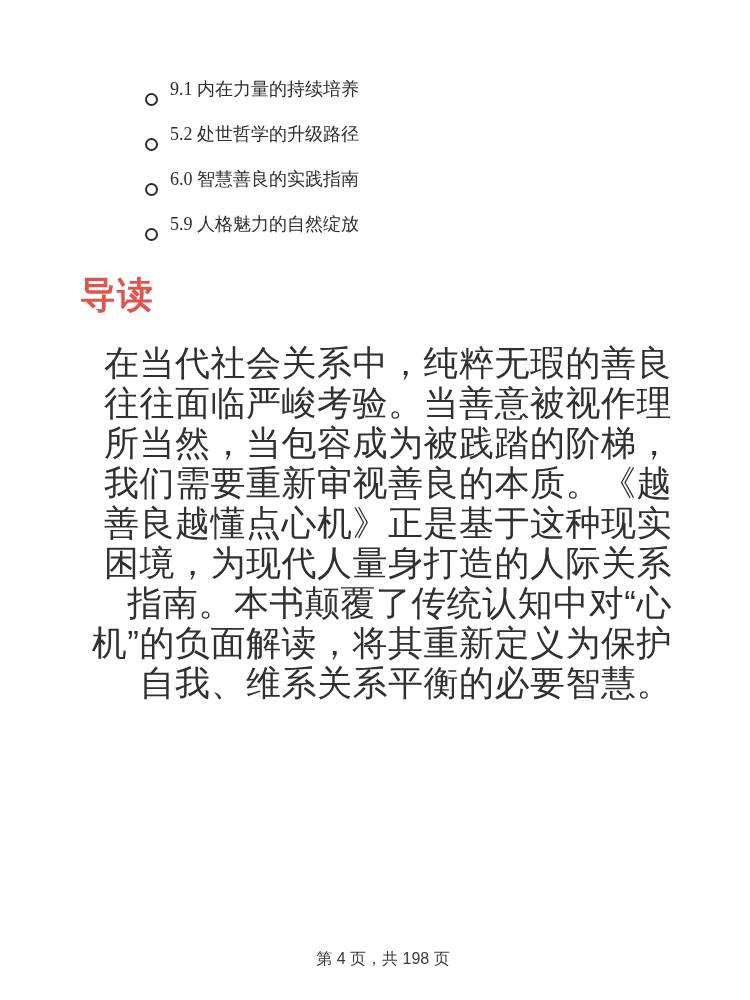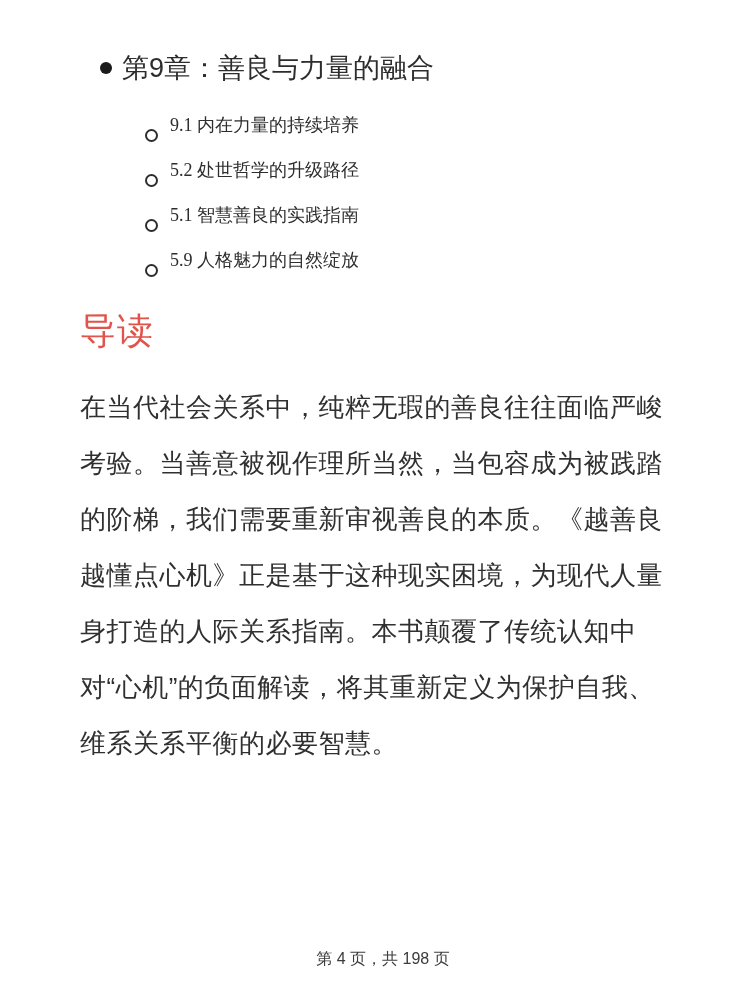--- a/index.html
+++ b/index.html
@@ -60,32 +60,32 @@
     border: 2px solid #2d2d2d;
     border-radius: 50%;
     background: transparent;
   }
 
   
   .guide-heading {
     margin: 32px 0 26px 0;
     font-size: 36px;
     line-height: 44px;
-    font-weight: normal;
+    font-weight: bold;
     color: #e0544c;
     letter-spacing: 1px;
   }
   .guide-paragraph {
     width: 592px;
     margin: 0 0 25px 0;
-    font-size: 26px;
-    line-height: 56px;
+    font-size: 35px;
+    line-height: 40px;
     letter-spacing: 0.5px;
     color: #303030;
-    text-align: left;
+    text-align: right;
     word-break: break-all;
   }
 
   
   .page-footer {
     position: absolute;
     left: 16px;
     right: 0;
     bottom: 30px;
     text-align: center;
@@ -93,37 +93,33 @@
     color: #3b3b3b;
   }
 </style>
 </head>
 <body>
 
 <div class="page">
   <div class="content">
 
     <div class="toc">
-      <div class="toc-chapter">
-        <span class="bullet-disc"></span>
-        <span>第9章：善良与力量的融合</span>
-      </div>
 
       <div class="toc-sections">
         <div class="toc-section">
           <span class="bullet-circle"></span>
           <span>9.1 内在力量的持续培养</span>
         </div>
         <div class="toc-section">
           <span class="bullet-circle"></span>
           <span>5.2 处世哲学的升级路径</span>
         </div>
         <div class="toc-section">
           <span class="bullet-circle"></span>
-          <span>5.1 智慧善良的实践指南</span>
+          <span>6.0 智慧善良的实践指南</span>
         </div>
         <div class="toc-section">
           <span class="bullet-circle"></span>
           <span>5.9 人格魅力的自然绽放</span>
         </div>
       </div>
     </div>
 
     <h2 class="guide-heading">导读</h2>
 

